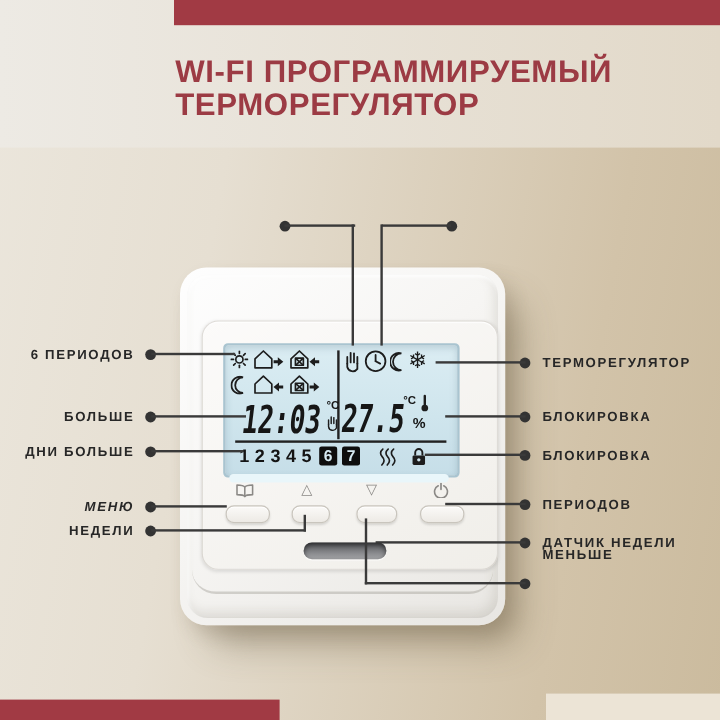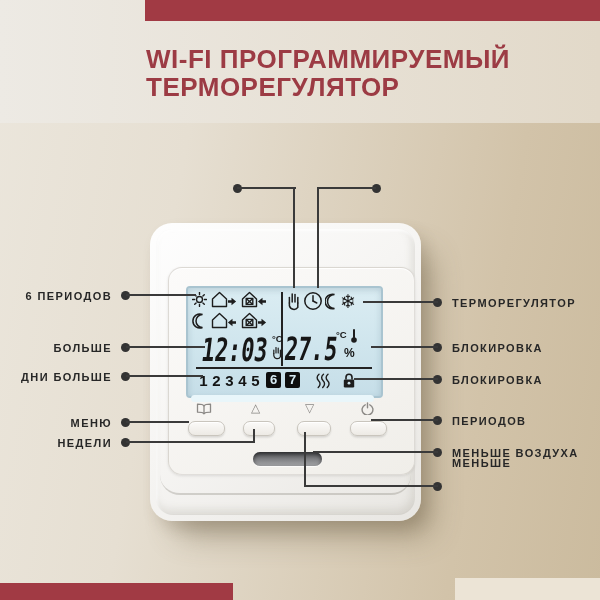--- a/index.html
+++ b/index.html
@@ -106,21 +106,21 @@
   <div class="cl h" style="left:126px;top:294px;width:70px;"></div>
 
   <div class="lbl lbl-left" style="top:342px;">БОЛЬШЕ</div>
   <div class="cdot" style="left:121px;top:343px;"></div>
   <div class="cl h" style="left:126px;top:346px;width:79px;"></div>
 
   <div class="lbl lbl-left" style="top:371px;">ДНИ БОЛЬШЕ</div>
   <div class="cdot" style="left:121px;top:372px;"></div>
   <div class="cl h" style="left:126px;top:375px;width:77px;"></div>
 
-  <div class="lbl lbl-left" style="top:417px;">МЕНЮ</div>
+  <div class="lbl lbl-left" style="top:417px;font-style:italic;">МЕНЮ</div>
   <div class="cdot" style="left:121px;top:418px;"></div>
   <div class="cl h" style="left:126px;top:421px;width:63px;"></div>
 
   <div class="lbl lbl-left" style="top:437px;">НЕДЕЛИ</div>
   <div class="cdot" style="left:121px;top:438px;"></div>
   <div class="cl h" style="left:126px;top:441px;width:129px;"></div>
   <div class="cl v" style="left:253px;top:429px;height:14px;"></div>
 
   <div class="lbl lbl-right" style="top:297px;">ТЕРМОРЕГУЛЯТОР</div>
   <div class="cdot" style="left:433px;top:298px;"></div>
@@ -131,21 +131,21 @@
   <div class="cl h" style="left:371px;top:346px;width:67px;"></div>
 
   <div class="lbl lbl-right" style="top:374px;">БЛОКИРОВКА</div>
   <div class="cdot" style="left:433px;top:375px;"></div>
   <div class="cl h" style="left:354px;top:378px;width:84px;"></div>
 
   <div class="lbl lbl-right" style="top:415px;">ПЕРИОДОВ</div>
   <div class="cdot" style="left:433px;top:416px;"></div>
   <div class="cl h" style="left:371px;top:419px;width:67px;"></div>
 
-  <div class="lbl lbl-right" style="top:447px;">МЕНЬШЕ ВОЗДУХА</div>
+  <div class="lbl lbl-right" style="top:447px;">ДАТЧИК НЕДЕЛИ</div>
   <div class="cdot" style="left:433px;top:448px;"></div>
   <div class="cl h" style="left:313px;top:451px;width:125px;"></div>
 
   <div class="lbl lbl-right" style="top:457px;">МЕНЬШЕ</div>
   <div class="cdot" style="left:433px;top:482px;"></div>
   <div class="cl v" style="left:304px;top:432px;height:55px;"></div>
   <div class="cl h" style="left:304px;top:485px;width:134px;"></div>
 
   <div class="device">
     <div class="device-bevel"></div>

